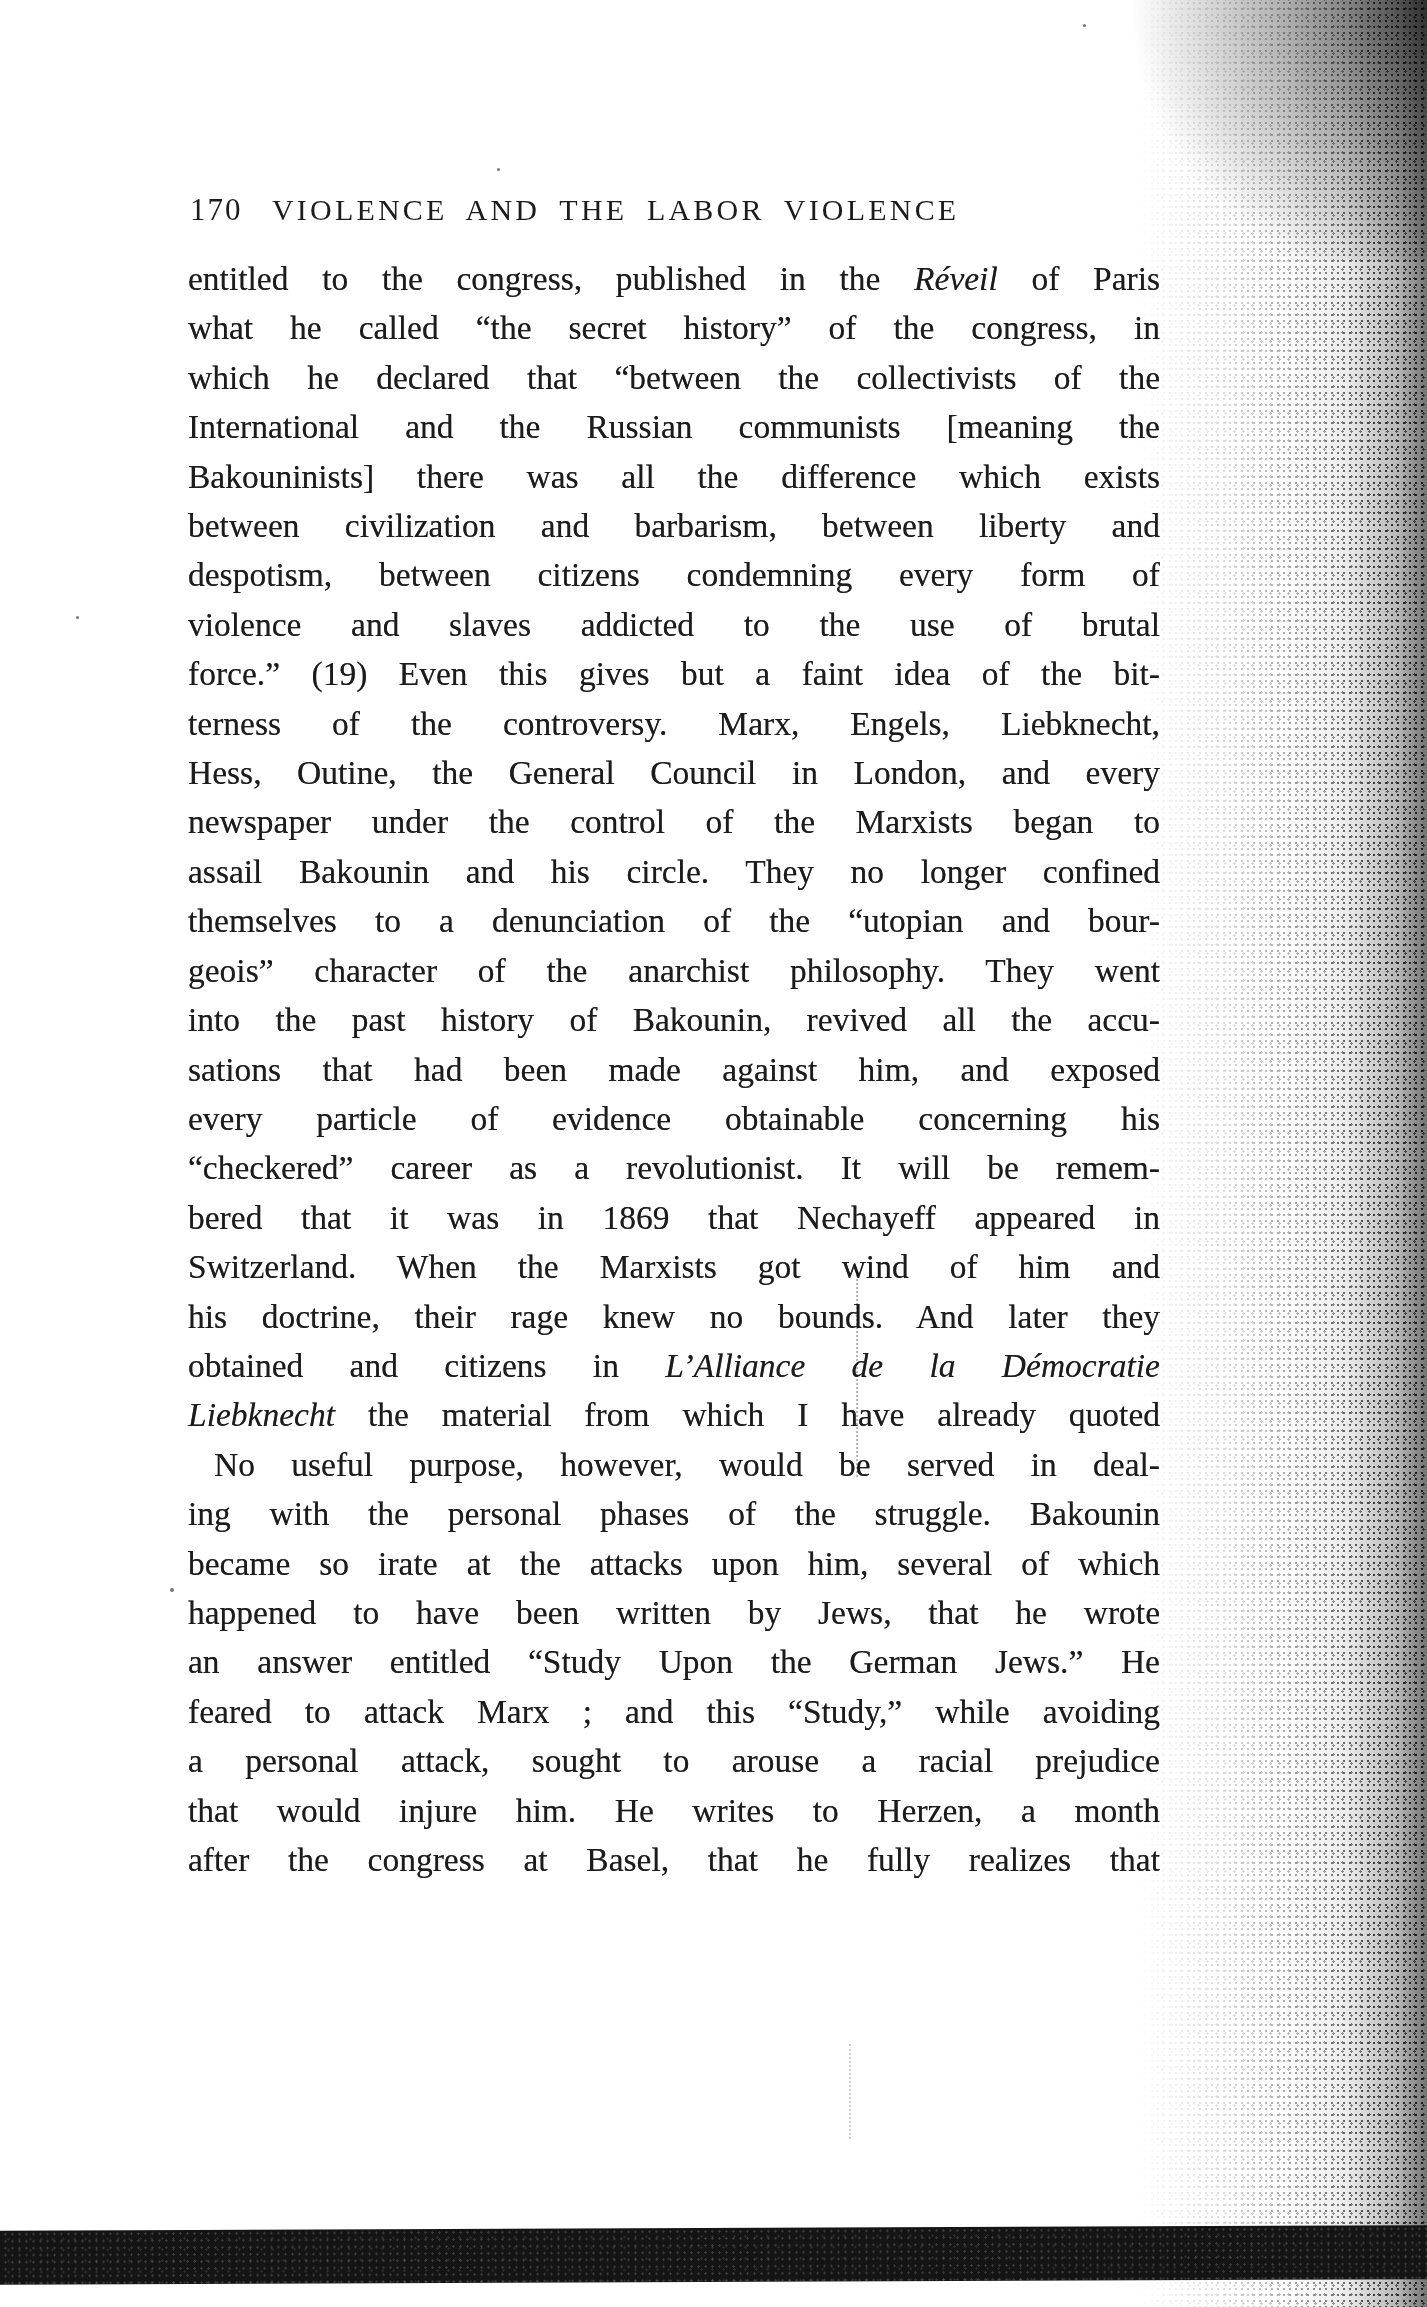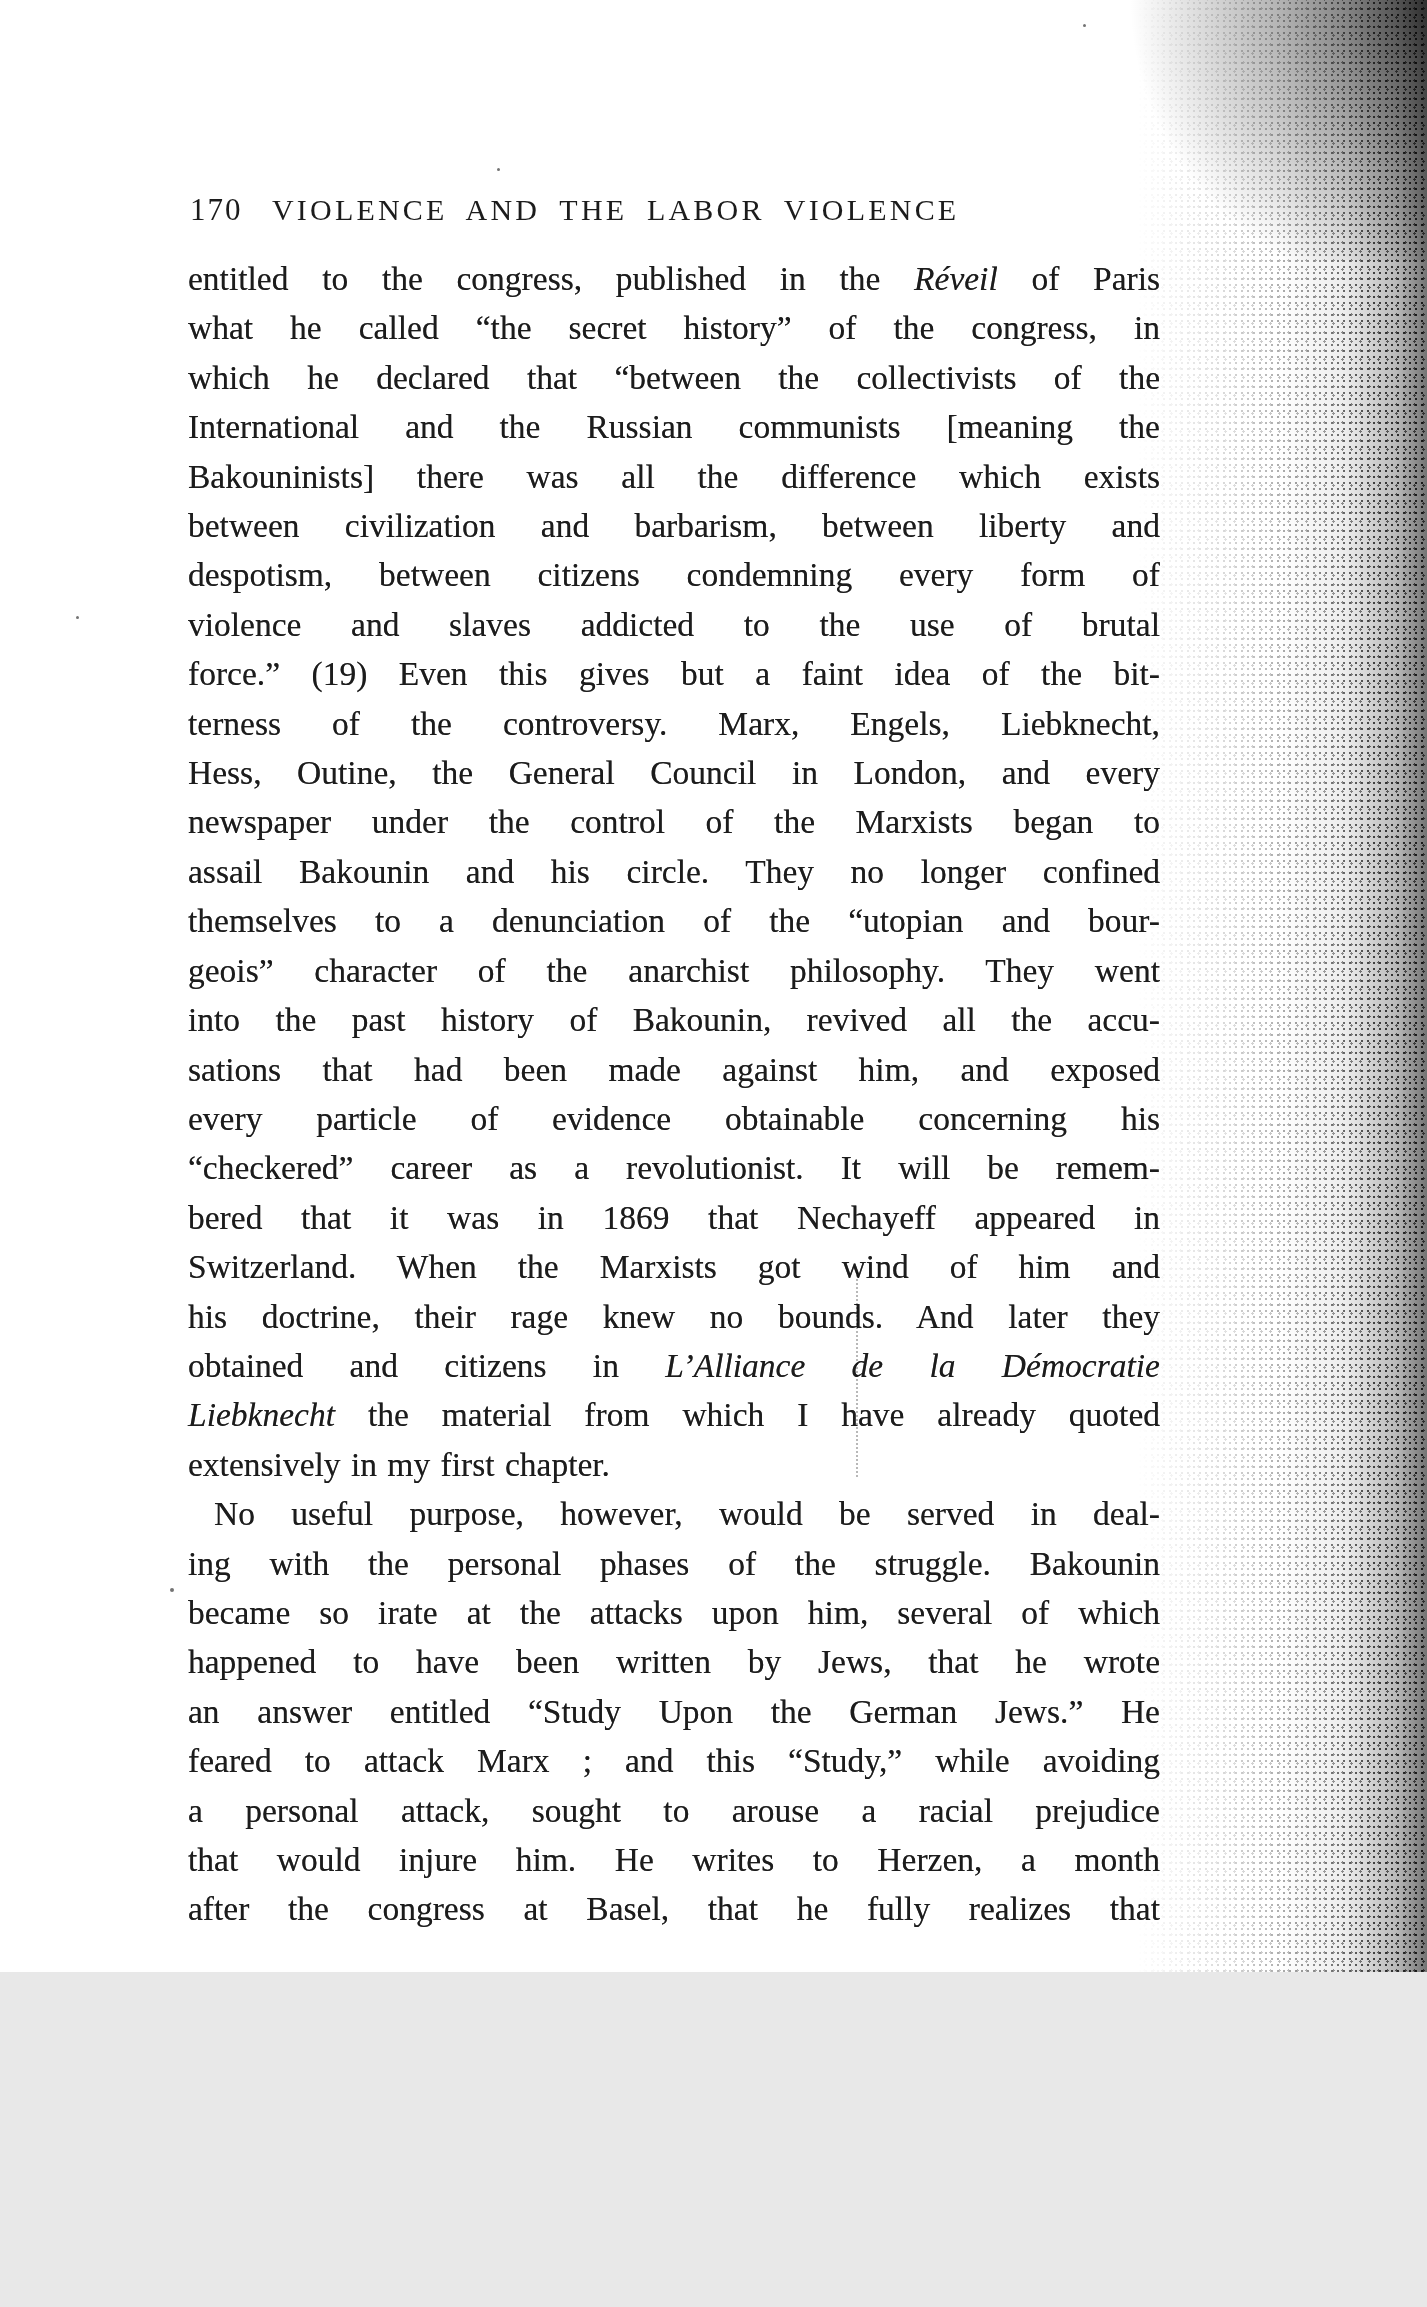--- a/index.html
+++ b/index.html
@@ -3,21 +3,21 @@
 <meta charset="utf-8">
 <style>
   html, body {
     margin: 0;
     padding: 0;
     background: #e8e8e8;
   }
   .page {
     position: relative;
     width: 1427px;
-    height: 1972px;
+    height: 2307px;
     background: var(--paper, #ffffff);
     overflow: hidden;
     font-family: "Liberation Serif", serif;
     color: var(--ink, #1c1c1c);
   }
 
   
   .header { position: absolute; top: 0; left: 0; width: 100%; }
   .page-num {
     position: absolute;
@@ -149,21 +149,20 @@
       <div class="line"><span>geois” character of the anarchist philosophy.  They went</span></div>
       <div class="line"><span>into the past history of Bakounin, revived all the accu-</span></div>
       <div class="line"><span>sations that had been made against him, and exposed</span></div>
       <div class="line"><span>every particle of evidence obtainable concerning his</span></div>
       <div class="line"><span>“checkered” career as a revolutionist.  It will be remem-</span></div>
       <div class="line"><span>bered that it was in 1869 that Nechayeff appeared in</span></div>
       <div class="line"><span>Switzerland.  When the Marxists got wind of him and</span></div>
       <div class="line"><span>his doctrine, their rage knew no bounds.  And later they</span></div>
       <div class="line"><span>obtained and citizens in </span><i>L’Alliance de la Démocratie</i></div>
       <div class="line"><i>Liebknecht</i><span> the material from which I have already quoted</span></div>
-      <div class="line line-left"><span>extensively in my first chapter.</span></div>
       <div class="line line-indent"><span>No useful purpose, however, would be served in deal-</span></div>
       <div class="line"><span>ing with the personal phases of the struggle.  Bakounin</span></div>
       <div class="line"><span>became so irate at the attacks upon him, several of which</span></div>
       <div class="line"><span>happened to have been written by Jews, that he wrote</span></div>
       <div class="line"><span>an answer entitled “Study Upon the German Jews.”  He</span></div>
       <div class="line"><span>feared to attack Marx ; and this “Study,” while avoiding</span></div>
       <div class="line"><span>a personal attack, sought to arouse a racial prejudice</span></div>
       <div class="line"><span>that would injure him.  He writes to Herzen, a month</span></div>
       <div class="line"><span>after the congress at Basel, that he fully realizes that</span></div>
     </div>

